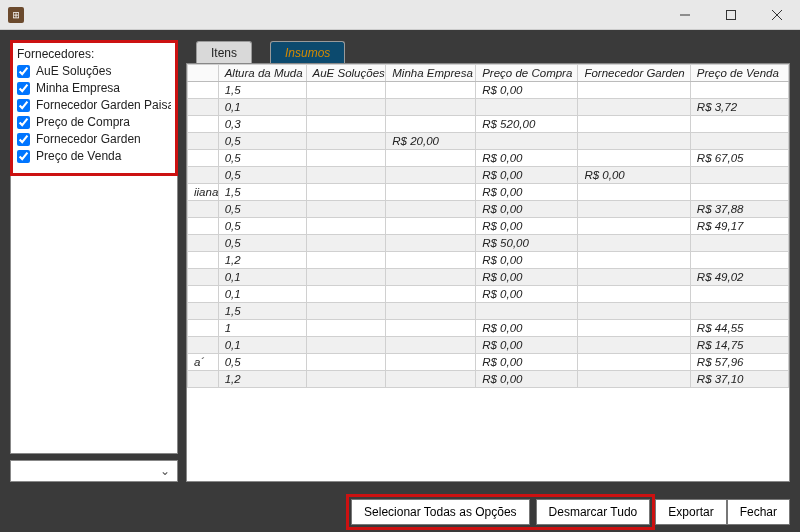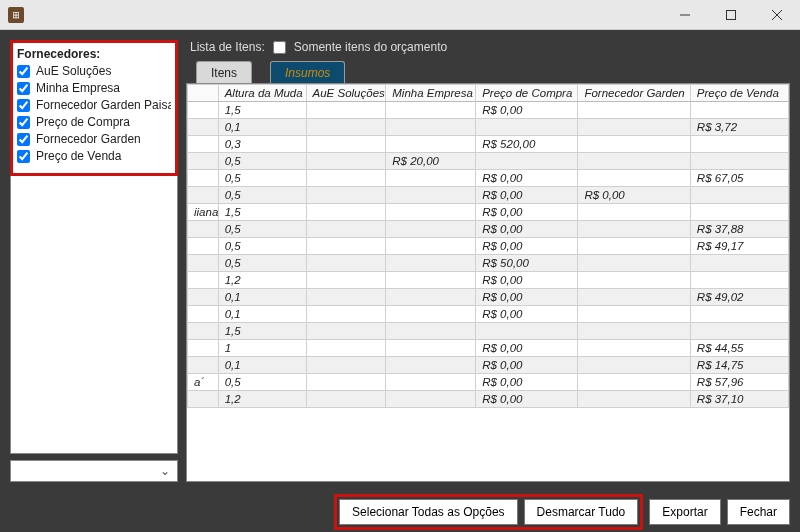--- a/index.html
+++ b/index.html
@@ -15,21 +15,21 @@
   .winbtn svg { width: 10px; height: 10px; }
 
   
   .frame { position: absolute; top: 30px; left: 0; right: 0; bottom: 0; background: #3a3a3a; padding: 10px 10px 6px 10px; }
 
   .content { display: flex; gap: 8px; height: calc(100% - 44px); }
 
   
   .leftcol { width: 168px; display: flex; flex-direction: column; }
   .fornec-box { background: #fff; border: 3px solid #c11; padding: 2px 4px 8px 4px; position: relative; }
-  .fornec-title { font-size: 12px; margin: 2px 0 2px 0; font-weight: bold; }
+  .fornec-title { font-size: 12px; margin: 2px 0 2px 0; }
   .fornec-item { display: flex; align-items: center; gap: 4px; padding: 1px 0; line-height: 15px; white-space: nowrap; overflow: hidden; }
   .fornec-item input { margin: 0 2px 0 0; width: 13px; height: 13px; }
   .left-fill { flex: 1; background: #fff; border: 1px solid #888; border-top: none; }
   .left-combo { height: 22px; background: #fff; border: 1px solid #888; margin-top: 6px; display: flex; align-items: center; justify-content: flex-end; padding: 0 4px; }
   .left-combo .arrow { width: 16px; text-align: center; color: #555; user-select: none; }
 
   
   .rightcol { flex: 1; display: flex; flex-direction: column; }
   .toprow { display: flex; align-items: center; gap: 8px; color: #ddd; padding: 0 4px 6px 4px; }
   .toprow input[type=checkbox] { width: 13px; height: 13px; margin: 0; }
@@ -45,21 +45,21 @@
   table.grid tr:nth-child(odd) td { }
   .col-handle { width: 30px; }
   .col-alt { width: 86px; }
   .col-a { width: 78px; }
   .col-b { width: 88px; }
   .col-c { width: 100px; }
   .col-d { width: 110px; }
   .col-e { width: 96px; }
 
   
-  .bottombar { height: 38px; display: flex; justify-content: flex-end; align-items: center; gap: 6px; padding: 22px 0 0 0; }
+  .bottombar { height: 38px; display: flex; justify-content: flex-end; align-items: center; padding: 22px 0 0 0; }
   .btn { background: #fff; border: 1px solid #777; padding: 5px 12px; font-size: 12px; cursor: pointer; }
   .red-group { border: 3px solid #c11; padding: 2px; display: flex; gap: 6px; }
 </style>
 </head>
 <body>
 
 <div class="titlebar">
   <span class="appicon">⊞</span>
   <span class="spacer"></span>
   <div class="winbtn">
@@ -112,25 +112,20 @@
             </label>
           </div>
       </div>
       <div class="left-fill"></div>
       <div class="left-combo">
         <span class="arrow">⌄</span>
       </div>
     </div>
 
     <div class="rightcol">
-      <div class="toprow">
-        <span>Lista de Itens:</span>
-        <input type="checkbox" style="">
-        <span>Somente itens do orçamento</span>
-      </div>
       <div class="tabbar">
         <div class="tab">Itens</div>
         <div class="tab inactive">Insumos</div>
       </div>
       <div class="gridwrap">
         <div class="gridscroll">
           <table class="grid">
             <colgroup>
               <col class="col-handle">
                 <col class="col-alt">

